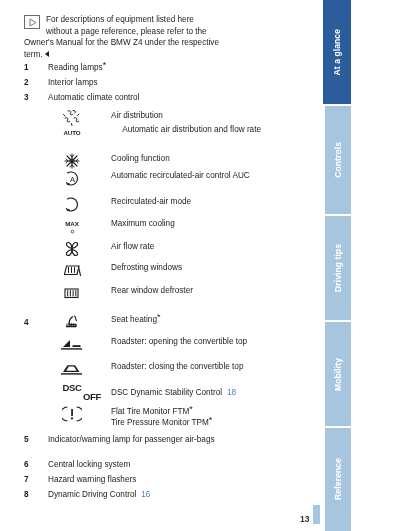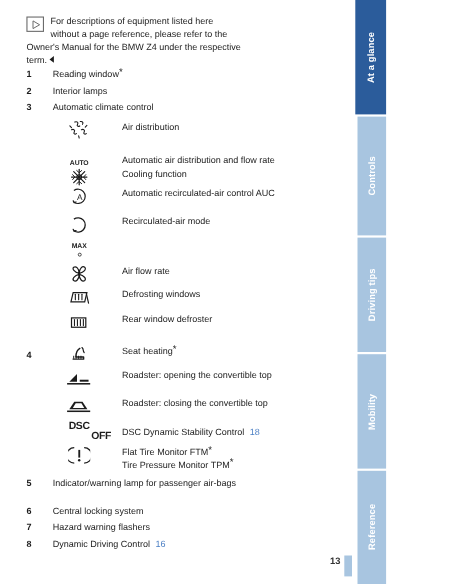--- a/index.html
+++ b/index.html
@@ -158,21 +158,21 @@
     font-weight: bold;
     letter-spacing: -0.1px;
   }
 
   
   .footer {
     position: absolute;
     left: 300px;
     top: 505px;
     display: flex;
-    align-items: flex-start;
+    align-items: flex-end;
     gap: 4px;
   }
   .footer .pgnum {
     font-size: 8.5px;
     font-weight: bold;
     color: #333;
   }
   .footer .pgbar {
     width: 7px;
     height: 19px;
@@ -189,21 +189,21 @@
     <div class="intro">
       <span class="intro-icon">
         <svg width="9" height="9" viewBox="0 0 9 9">
           <polygon points="2,1 8,4.5 2,8" fill="none" stroke="#6b6b6b" stroke-width="0.9"></polygon>
         </svg>
       </span><span class="intro-text">For descriptions of equipment listed here without a page reference, please refer to the Owner's Manual for the BMW Z4 under the respective term.</span><span class="end-mark"></span>
     </div>
 
     <div class="num-row" style="left:24px; top:62px; width:200px;">
       <span class="num">1</span>
-      <span class="num-text"><span>Reading window</span><span class="asterisk">*</span></span>
+      <span class="num-text"><span>Reading lamps</span><span class="asterisk">*</span></span>
     </div>
     <div class="num-row" style="left:24px; top:77px; width:200px;">
       <span class="num">2</span>
       <span class="num-text">Interior lamps</span>
     </div>
     <div class="num-row" style="left:24px; top:92px; width:200px;">
       <span class="num">3</span>
       <span class="num-text">Automatic climate control</span>
     </div>
 
@@ -217,21 +217,21 @@
             <path d="M12 9 C14 8 15.5 9.5 14.5 11 C13.5 12.5 15 13.5 16.5 12.5"></path>
             <path d="M1.5 5.5 L3 7"></path>
             <path d="M17 5 L15.5 6.5"></path>
             <path d="M9.5 14.5 L10 16.5"></path>
           </g>
         </svg>
       </span>
       <span class="ico-label">Air distribution</span>
     </div>
 
-    <div class="icon-row" style="left:58px; top:140px;">
+    <div class="icon-row" style="left:58px; top:124px;text-align:right;">
       <span class="ico">
         <span class="txt-mono">AUTO</span>
       </span>
       <span class="ico-label">Automatic air distribution and flow rate</span>
     </div>
 
     <div class="icon-row" style="left:58px; top:153px;">
       <span class="ico">
         <svg width="16" height="16" viewBox="0 0 16 16">
           <g stroke="#1c1c1c" stroke-width="1.1" stroke-linecap="round">
@@ -277,20 +277,21 @@
       <span class="ico-label">Recirculated-air mode</span>
     </div>
 
     <div class="icon-row" style="left:58px; top:218px;">
       <span class="ico" style="flex-direction:column;">
         <span class="txt-mono">MAX</span>
         <svg width="9" height="7" viewBox="0 0 9 7" style="margin-top:0px;">
           <circle cx="4.5" cy="3.5" r="1.9" fill="none" stroke="#1c1c1c" stroke-width="1"></circle>
         </svg>
       </span>
+      <span class="ico-label">Maximum cooling</span>
     </div>
 
     <div class="icon-row" style="left:58px; top:241px;">
       <span class="ico">
         <svg width="18" height="18" viewBox="0 0 18 18">
           <g fill="none" stroke="#1c1c1c" stroke-width="1.1" stroke-linejoin="round">
             <path d="M9 8.5 C9 4 6 1.5 4 3 C2.3 4.3 4.5 7.5 9 8.5 Z"></path>
             <path d="M9 8.5 C13.5 7.5 15.8 4.5 14 3 C12 1.4 9 4 9 8.5 Z"></path>
             <path d="M9 9.5 C4.5 10.5 2.3 13.5 4 15 C6 16.5 9 14 9 9.5 Z"></path>
             <path d="M9 9.5 C9 14 12 16.5 14 15 C15.8 13.5 13.5 10.5 9 9.5 Z"></path>

